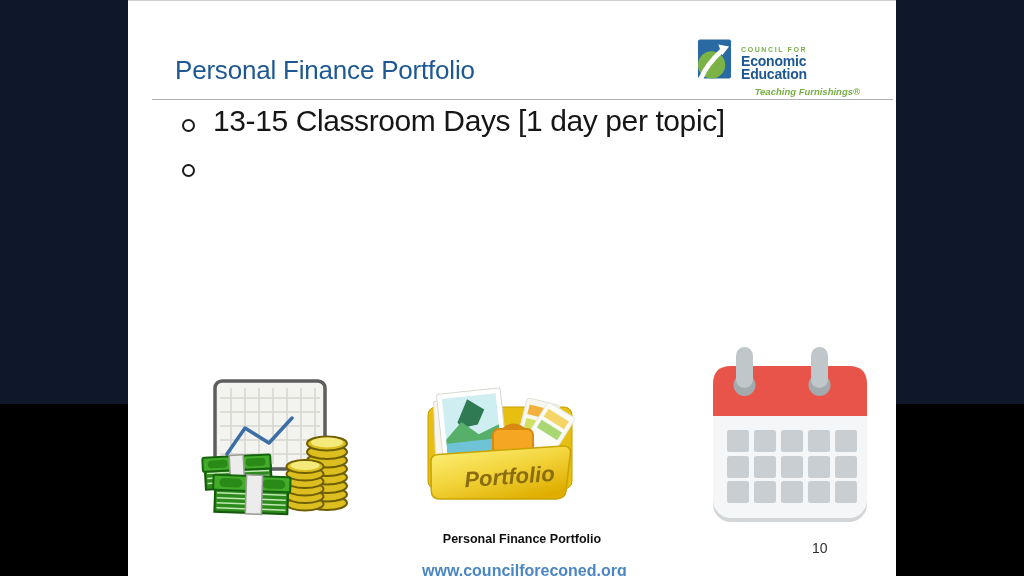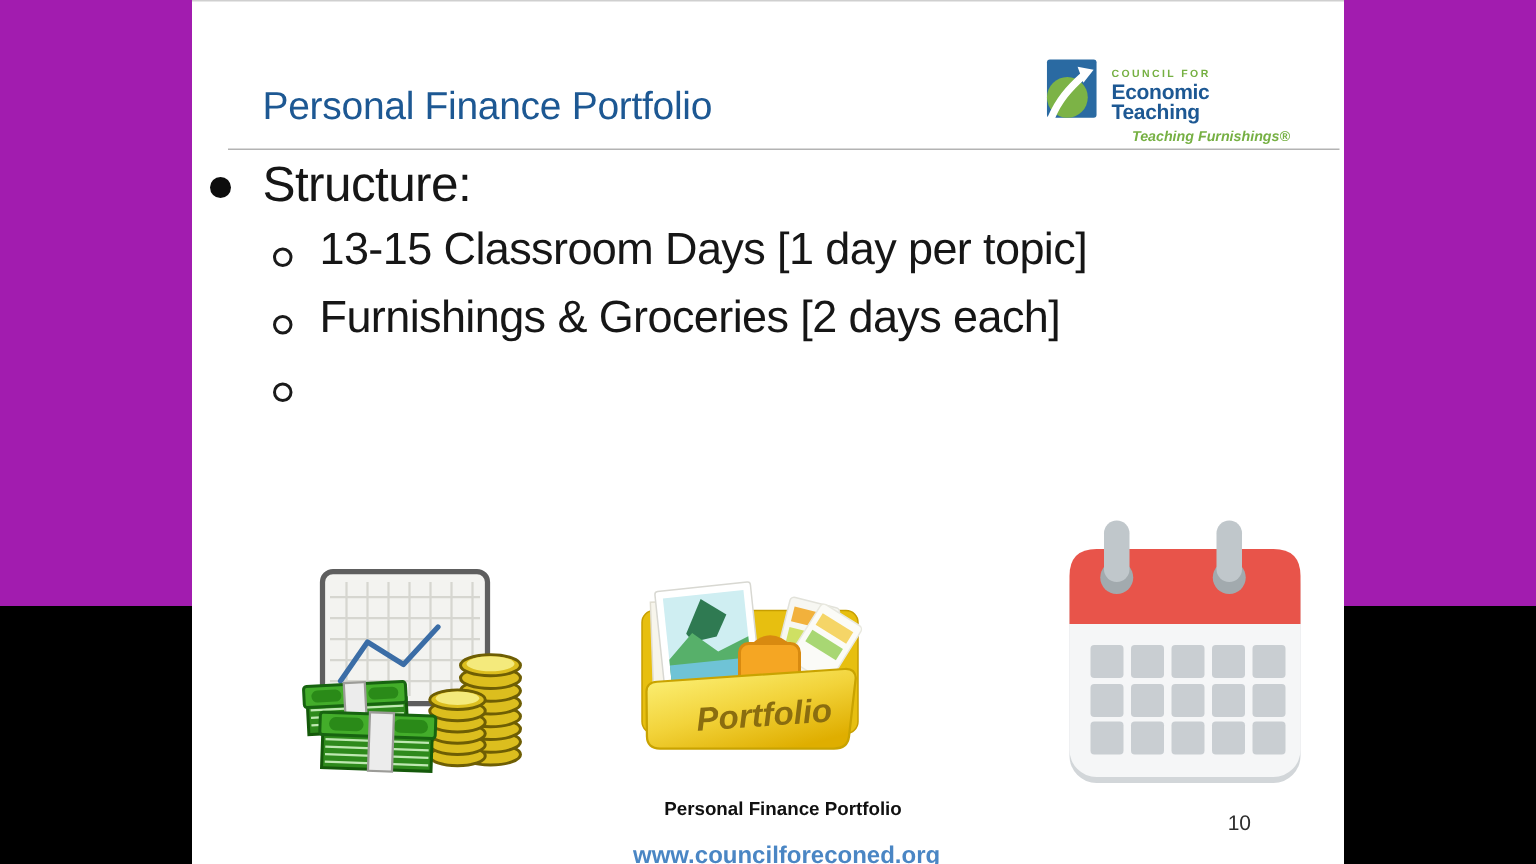--- a/index.html
+++ b/index.html
@@ -1,18 +1,18 @@
 <!DOCTYPE html>
 <html><head>
 <meta charset="utf-8">
 <style>
   * { margin:0; padding:0; box-sizing:border-box; }
   html,body { width:1024px; height:576px; background:#000; overflow:hidden;
               font-family:"Liberation Sans", sans-serif; }
-  .stage { position:relative; width:1024px; height:404px; background:#a21caf; }
+  .stage { position:relative; width:1024px; height:404px; background:#0f172a; }
   .slide { position:absolute; left:128px; top:0; width:768px; height:576px;
            background:#ffffff; border-top:1px solid #cfcfcf; }
 
   
   .slide-title { position:absolute; left:47px; top:54px; font-size:26px;
                  color:#1d5893; letter-spacing:-0.2px; }
   .logo { position:absolute; left:569px; top:38px; width:163px; height:60px; }
   .logo-row { display:flex; align-items:center; }
   .logo-mark { width:35px; height:44px; margin-right:9px; }
   .logo-text { padding-top:5px; }
@@ -39,21 +39,21 @@
 
   
   .img-econ      { position:absolute; left:72px;  top:372px; width:170px; height:155px; }
   .img-portfolio { position:absolute; left:297px; top:386px; width:150px; height:134px; }
   .img-calendar  { position:absolute; left:577px; top:340px; width:170px; height:202px; }
 
   
   .footer { position:absolute; left:294px; top:531px; width:200px; text-align:center; }
   .footer-title { font-size:12.5px; font-weight:bold; color:#101010; }
   .footer-url { font-size:16px; font-weight:bold; color:#4a86c4; margin-top:16px; }
-  .page-num { position:absolute; left:684px; top:539px; width:22px; text-align:right;
+  .page-num { position:absolute; left:684px; top:539px; width:22px; text-align:left;
               font-size:14px; color:#2e2e2e; }
 </style>
 </head>
 <body>
 
 <div class="stage">
   <div class="slide">
 
     <div class="slide-title">Personal Finance Portfolio</div>
 
@@ -61,40 +61,32 @@
       <div class="logo-row">
         <svg class="logo-mark" viewBox="0 0 36 44">
           <rect x="1" y="0" width="34" height="40" rx="2" fill="#2a6aa2"></rect>
           <circle cx="15" cy="26" r="14" fill="#7cb346"></circle>
           <path d="M4,40 C9,28 16,20 26,11" stroke="#ffffff" stroke-width="5" fill="none" stroke-linecap="round"></path>
           <polygon points="22,5 33,7 26,16" fill="#ffffff"></polygon>
         </svg>
         <div class="logo-text">
           <div class="logo-council">COUNCIL FOR</div>
           <div class="logo-name">Economic</div>
-          <div class="logo-name">Teaching</div>
+          <div class="logo-name">Education</div>
         </div>
       </div>
       <div class="logo-tagline">Teaching Furnishings®</div>
     </div>
 
     <div class="header-rule"></div>
 
     <div class="bullets">
-      <div class="b-row l1">
-        <span class="dot"></span>
-        <span class="b-text">Structure:</span>
-      </div>
       <div class="b-row l2">
         <span class="ring"></span>
         <span class="b-text">13-15 Classroom Days [1 day per topic]</span>
-      </div>
-      <div class="b-row l2">
-        <span class="ring"></span>
-        <span class="b-text">Furnishings &amp; Groceries [2 days each]</span>
       </div>
       <div class="b-row l2">
         <span class="ring"></span>
       </div>
     </div>
 
     <svg class="img-econ" viewBox="0 0 170 155">
       <rect x="15" y="8" width="110" height="88" rx="7" fill="#f3f3f0" stroke="#5e5e5e" stroke-width="3.5"></rect>
       <g stroke="#d6d6d0" stroke-width="1.5">
         <line x1="31" y1="15" x2="31" y2="91"></line>

